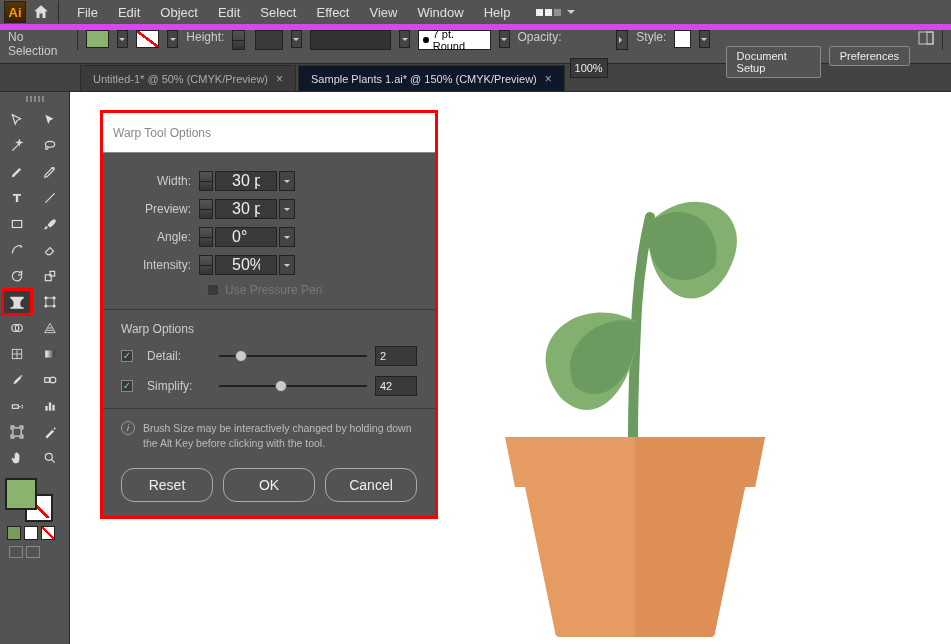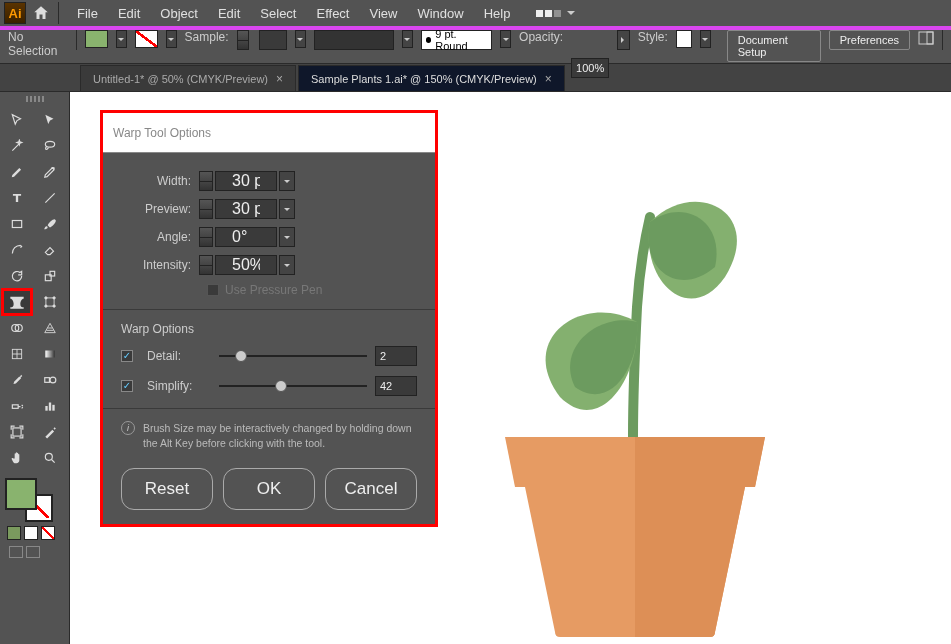--- a/index.html
+++ b/index.html
@@ -1,19 +1,19 @@
 <!DOCTYPE html>
 <html><head>
 <meta charset="utf-8">
 <style>
 * { box-sizing: border-box; margin: 0; padding: 0; font-family: "Segoe UI", Tahoma, sans-serif; }
 body { background: #535353; width: 951px; height: 644px; overflow: hidden; color: #ccc; font-size: 12px; }
 
 
-.menubar { height: 30px; background: #535353; display: flex; align-items: center; padding: 0 4px; border-bottom: 4px solid #d946ef; }
+.menubar { height: 30px; background: #535353; display: flex; align-items: center; padding: 0 4px; border-bottom: 6px solid #d946ef; }
 .menubar .logo { width: 22px; height: 22px; background: linear-gradient(#5a3300,#3a2100); border:1px solid #222; display:flex; align-items:center; justify-content:center; color:#ff9a00; font-weight:bold; font-size:13px; margin-right:6px; }
 .menubar .home-icon svg { display:block; }
 .menubar .sep { width:1px; height:22px; background:#2a2a2a; margin:0 8px; }
 .menubar .menu-item { padding: 6px 10px; color:#e0e0e0; cursor:default; font-size:13px; }
 .menubar .layout-btn { margin-left:10px; display:flex; gap:2px; align-items:center; padding:4px 6px; }
 .menubar .layout-btn .sq { width:7px; height:7px; background:#eee; }
 
 
 .optbar { height: 34px; background:#535353; display:flex; align-items:flex-start; padding:0 8px; gap:8px; border-bottom:1px solid #2a2a2a; font-size:12px; }
 .optbar .swatch { width:26px; height:18px; border:1px solid #222; }
@@ -24,21 +24,21 @@
 .optbar .dd::after { content:""; border:3px solid transparent; border-top-color:#ccc; margin-top:3px; }
 .optbar .label { color:#ccc; }
 .optbar .field { height:20px; background:#3a3a3a; border:1px solid #222; display:flex; align-items:center; padding:0 4px; color:#eee; font-size:11px; }
 .optbar .stroke-preview { width:90px; background:#333; }
 .optbar .brush-field { width:80px; background:#fff; color:#000; }
 .optbar .brush-dot { width:6px; height:6px; border-radius:50%; background:#000; margin-right:4px; }
 .optbar .opacity-field { width:40px;margin-top:28px; }
 .optbar .arrow-btn { width:14px; height:20px; border:1px solid #222; background:#444; display:flex; align-items:center; justify-content:center; }
 .optbar .arrow-btn::after { content:""; border:3px solid transparent; border-left-color:#ccc; }
 .optbar .style-swatch { width:18px; height:18px; background:#fff; border:1px solid #222; }
-.optbar .btn-outline { border:1px solid #888; background:#535353; color:#eee; padding:3px 10px; font-size:11px; border-radius:2px; }
+.optbar .btn-outline { border:1px solid #888; background:#535353; color:#eee; padding:3px 10px; font-size:11px; border-radius:2px;margin-top:16px; }
 .optbar .gap { flex:1; }
 .optbar .pipe { width:1px; height:20px; background:#2a2a2a; }
 .optbar .panel-icon { width:18px; height:18px; }
 
 
 .tabbar { height:28px; background:#434343; display:flex; align-items:flex-end; padding-left:80px; border-bottom:1px solid #2a2a2a; }
 .tab { height:26px; padding:0 12px; display:flex; align-items:center; gap:8px; color:#aaa; background:#3a3a3a; border:1px solid #2a2a2a; border-bottom:none; font-size:11px; margin-right:2px; }
 .tab.active { background:#0f172a; color:#ddd; }
 .tab .close { font-size:12px; color:#aaa; }
 
@@ -94,21 +94,21 @@
 .slider-row { display:flex; align-items:center; gap:8px; margin-bottom:10px; }
 .slider-row .slabel { flex:0 0 64px; color:#ccc; }
 .slider-track { flex:1; height:2px; background:#222; position:relative; }
 .slider-thumb { position:absolute; top:-5px; width:12px; height:12px; border-radius:50%; background:#ccc; border:1px solid #555; transform:translateX(-50%); }
 .slider-val { width:42px; height:20px; background:#3a3a3a; border:1px solid #222; color:#eee; padding:0 4px; font-size:11px; display:flex; align-items:center; }
 .divider { height:1px; background:#3a3a3a; margin:12px -18px; }
 .info-row { display:flex; gap:8px; margin-bottom:18px; align-items:flex-start; }
 .info-icon { width:14px; height:14px; border:1px solid #999; border-radius:50%; display:flex; align-items:center; justify-content:center; color:#ccc; font-size:9px; font-style:italic; flex-shrink:0; }
 .info-text { font-size:10.5px; color:#bbb; line-height:1.4; }
 .dlg-buttons { display:flex; gap:10px; justify-content:center; }
-.dlg-btn { flex:1; height:42px; border:1.5px solid #aaa; border-radius:13px; background:transparent; color:#eee; font-size:17px; display:flex; align-items:center; justify-content:center; cursor:default;text-align:center; }
+.dlg-btn { flex:1; height:34px; border:1.5px solid #aaa; border-radius:13px; background:transparent; color:#eee; font-size:14px; display:flex; align-items:center; justify-content:center; cursor:default;text-align:center; }
 </style>
 </head>
 <body>
 
 <div class="menubar">
   <div class="logo">Ai</div>
   <div class="home-icon">
     <svg width="18" height="18" viewBox="0 0 24 24" fill="#ddd">
         <path d="M12 3l9 8h-3v9h-4v-6h-4v6H6v-9H3z"></path>
       </svg>
@@ -131,29 +131,29 @@
   </div>
 </div>
 
 <div class="optbar">
   <div class="label">No Selection</div>
   <div class="pipe"></div>
   <div class="swatch green"></div>
   <div class="dd"></div>
   <div class="swatch none"></div>
   <div class="dd"></div>
-  <div class="label">Sample:</div>
+  <div class="label">Height:</div>
   <div class="spinner"></div>
   <div class="field" style="width:30px"></div>
   <div class="dd"></div>
   <div class="field stroke-preview"></div>
   <div class="dd"></div>
   <div class="field brush-field">
       <span class="brush-dot"></span>
-      <span>9 pt. Round</span>
+      <span>7 pt. Round</span>
     </div>
   <div class="dd"></div>
   <div class="label">Opacity:</div>
   <div class="field opacity-field">100%</div>
   <div class="arrow-btn"></div>
   <div class="label">Style:</div>
   <div class="style-swatch"></div>
   <div class="dd"></div>
   <div class="gap"></div>
   <div class="btn-outline">Document Setup</div>

